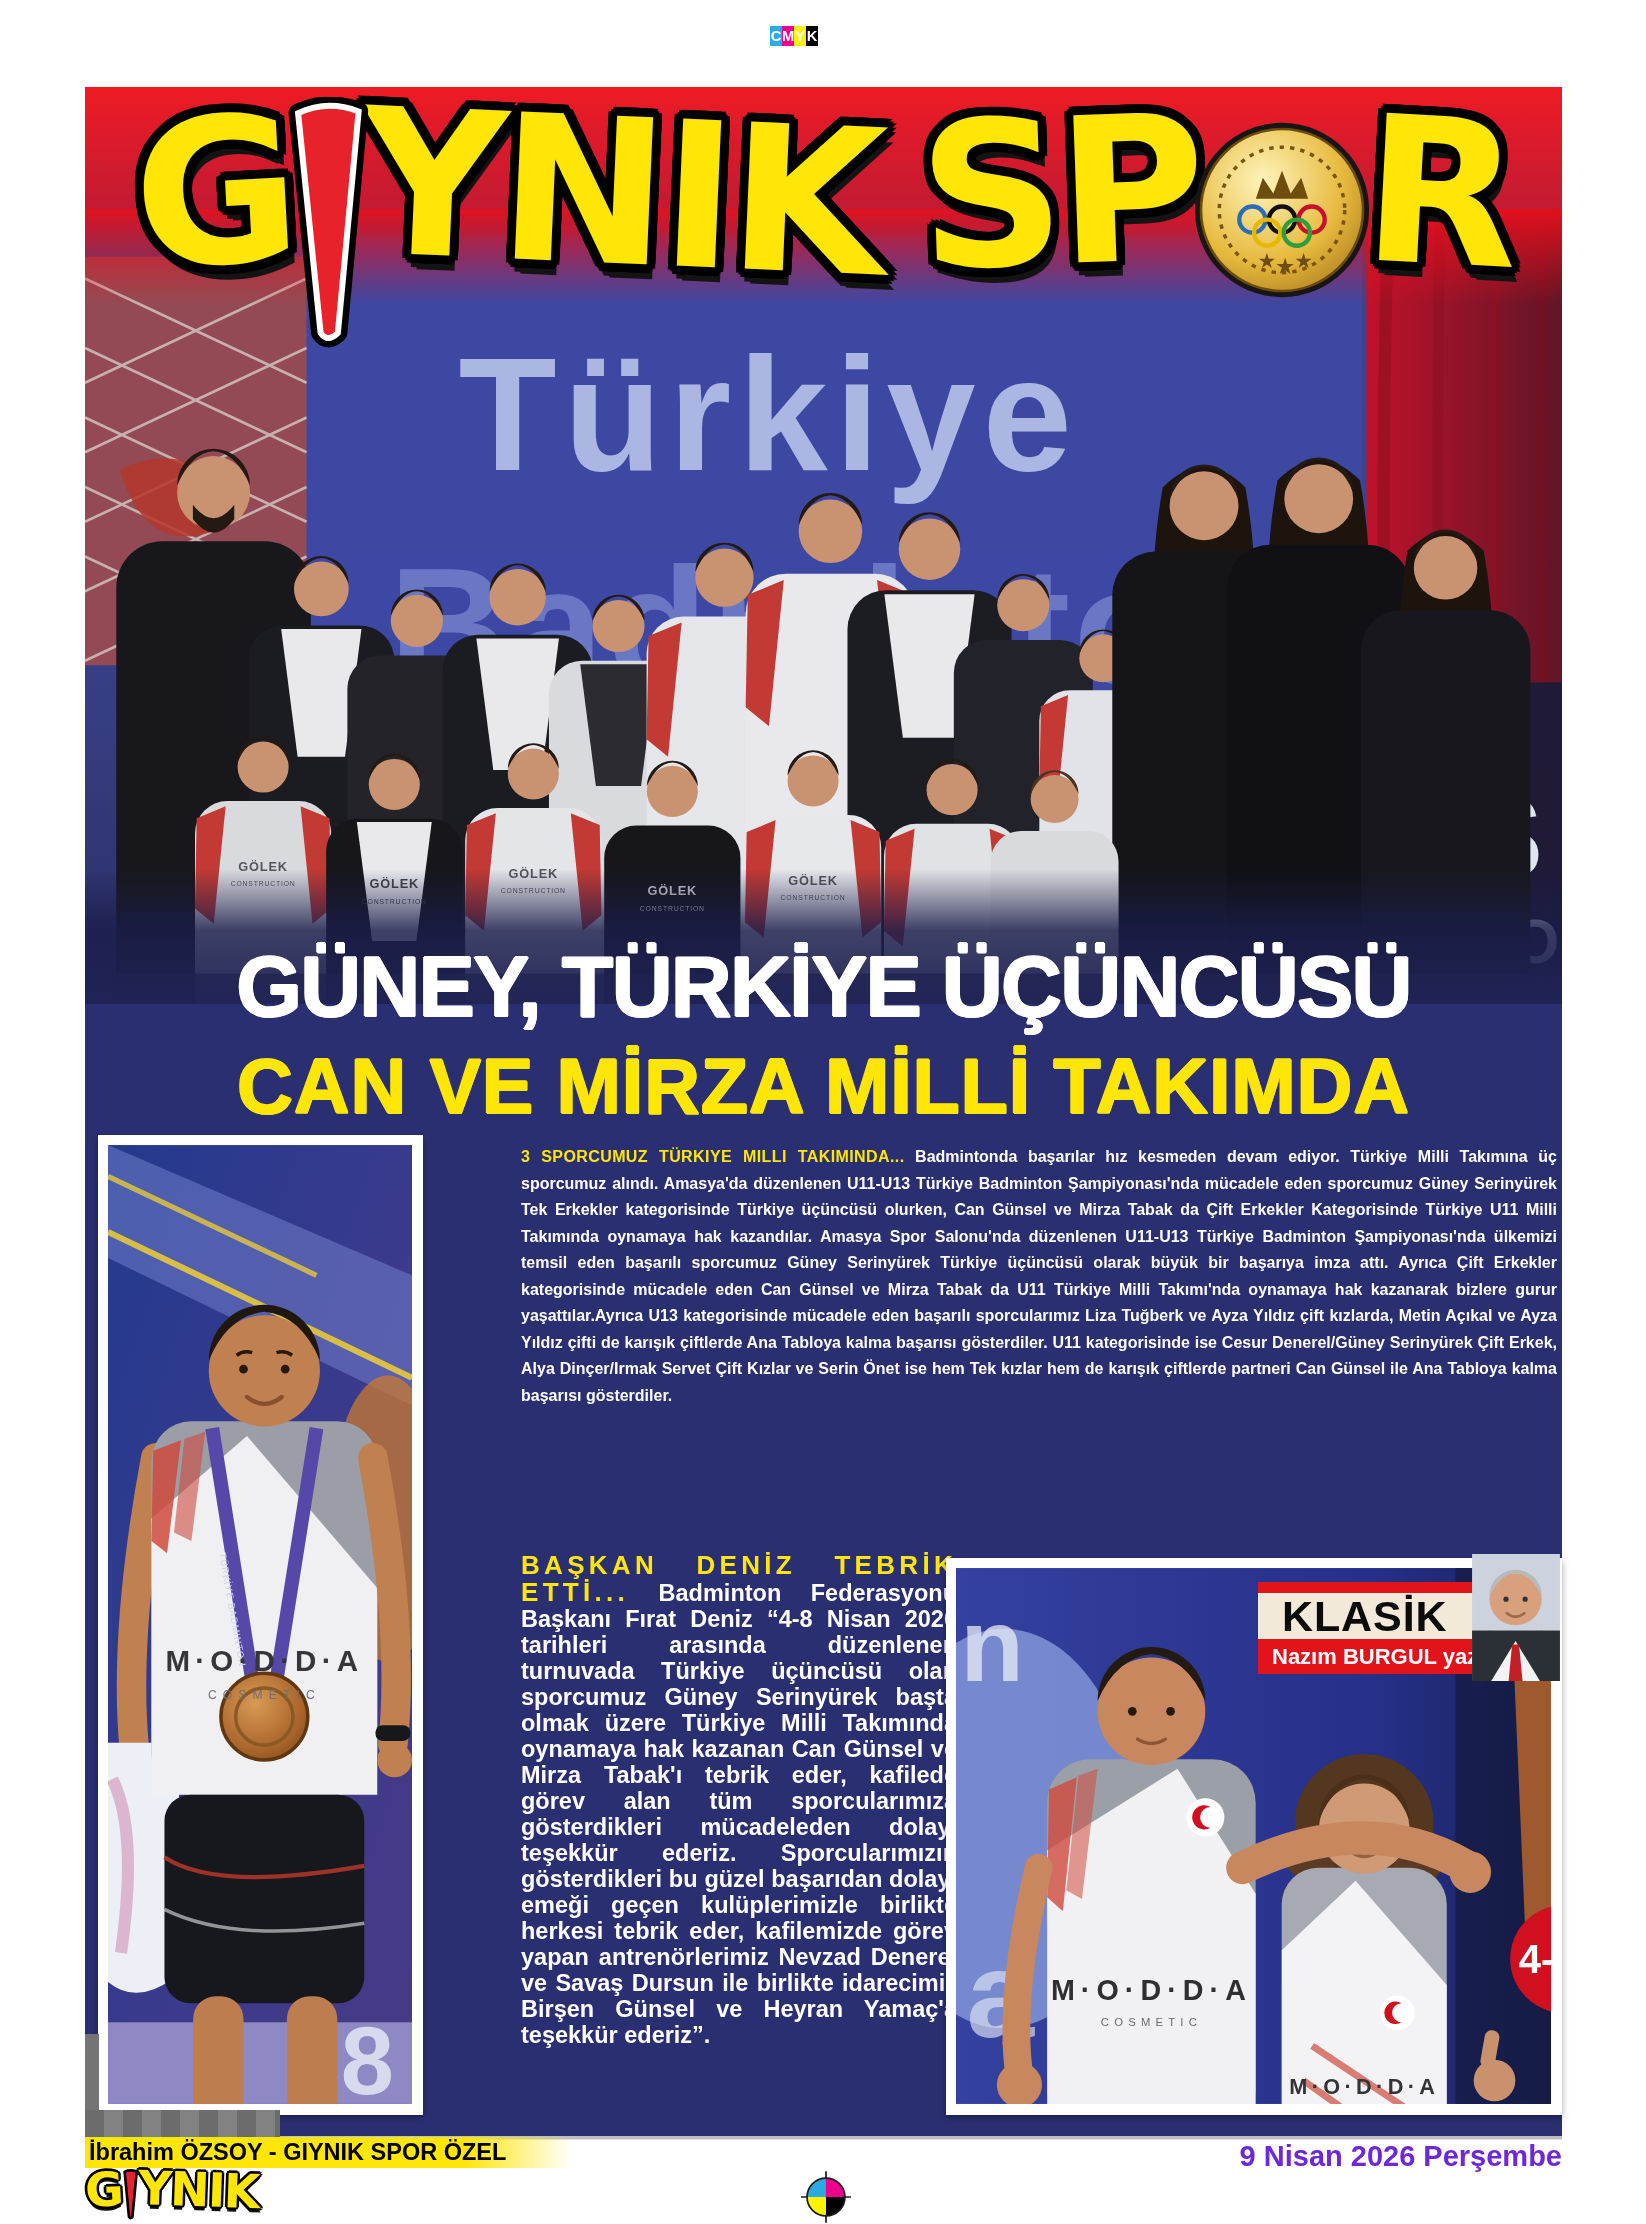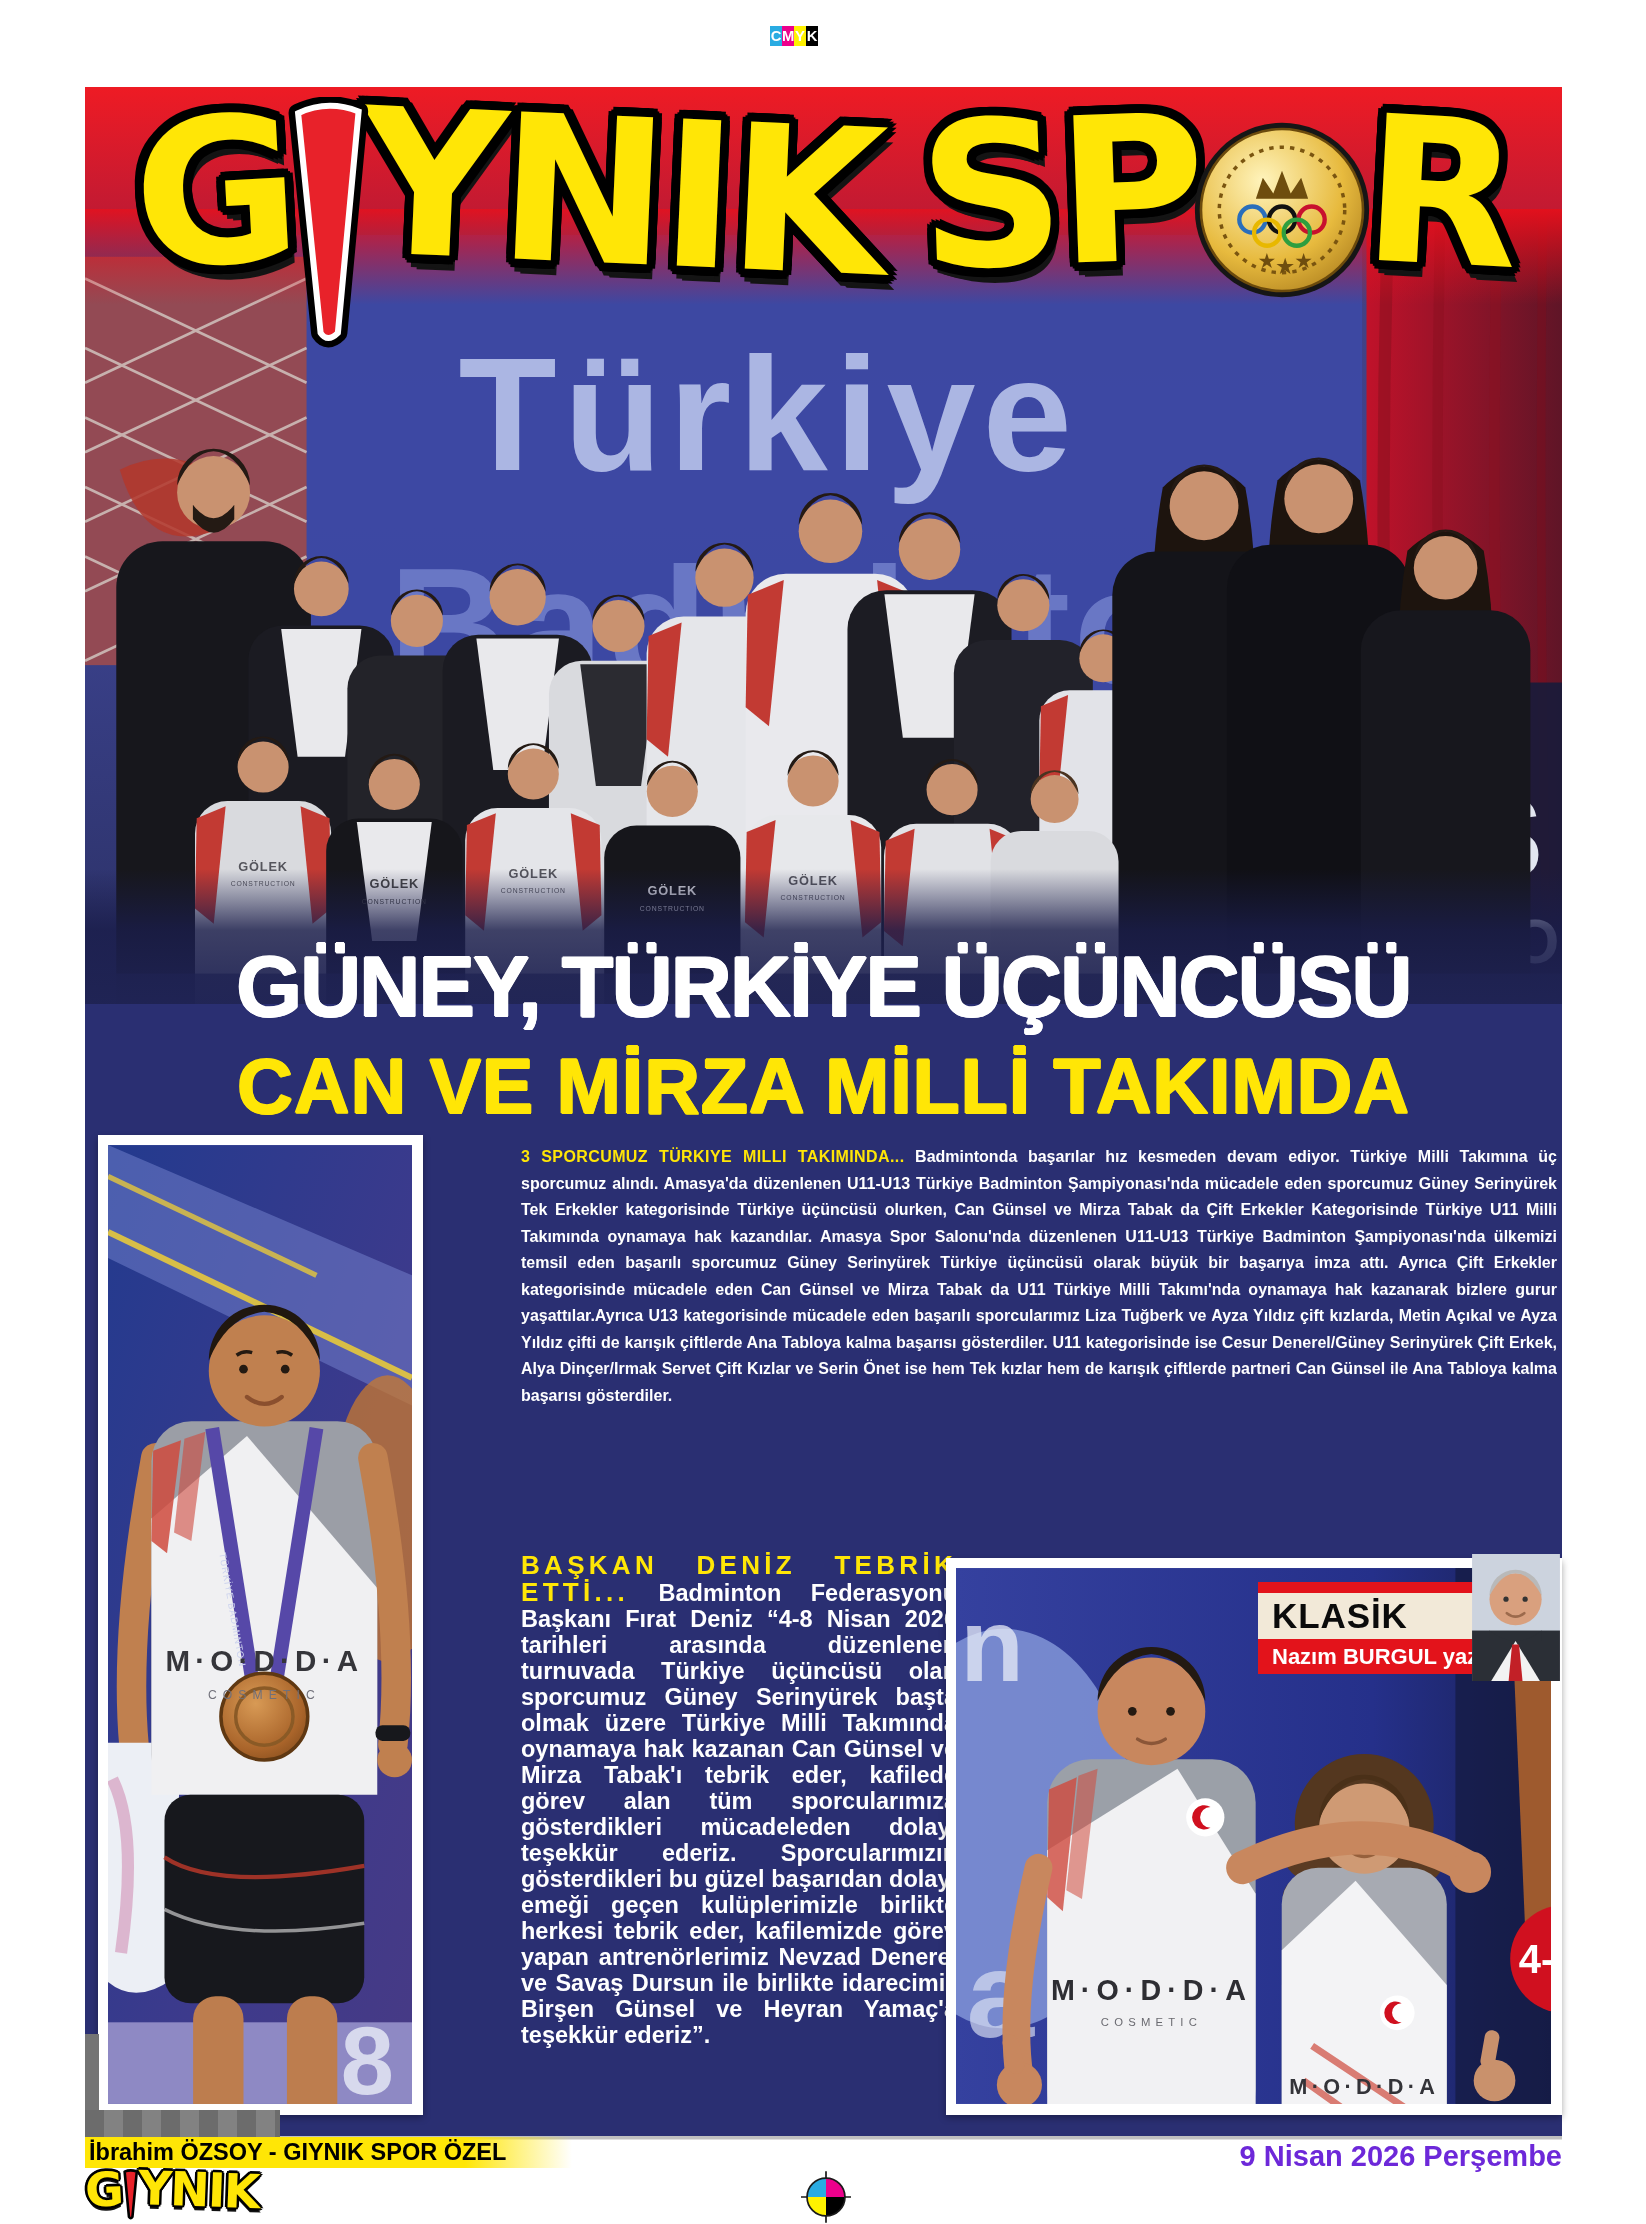--- a/index.html
+++ b/index.html
@@ -62,21 +62,21 @@
 
   
   .photo-frame{background:#ffffff;z-index:4;box-shadow:0 2.6px 7px rgba(0,0,0,.35);}
   .boy-photo{left:98px;top:1135px;width:304px;height:959px;padding:10.4px;}
   .duo-photo{left:946px;top:1558px;width:595px;height:536px;padding:10.4px;}
 
   
   .badge{left:1258px;top:1582px;width:257px;z-index:6;}
   .badge .stripe{height:11.3px;background:#e3131b;}
   .badge .mid{height:46px;background:#f2e9d8;display:flex;align-items:center;}
-  .badge .mid div{font-size:35px;font-weight:bold;color:#0b0b0b;padding-left:14px;letter-spacing:0.9px;}
+  .badge .mid div{font-size:43px;font-weight:bold;color:#0b0b0b;padding-left:24px;letter-spacing:0.9px;}
   .badge .byline{height:35px;background:#e3131b;color:#fff;font-size:22px;font-weight:bold;
                  line-height:35px;padding-left:14px;}
   .columnist{left:1472px;top:1554px;width:88px;height:127px;z-index:7;}
 
   
   .drape1{left:85px;top:2110px;width:195px;height:29.5px;z-index:4;
      background:repeating-linear-gradient(90deg,#6c6c6c 0 19px,#828282 19px 38px);}
   .drape2{left:85px;top:2034px;width:14px;height:80px;z-index:4;background:#747474;}
   .credit{left:85px;top:2137px;width:487px;height:31px;z-index:6;
           background:linear-gradient(90deg,#ffe606 78%,rgba(255,230,6,0));

